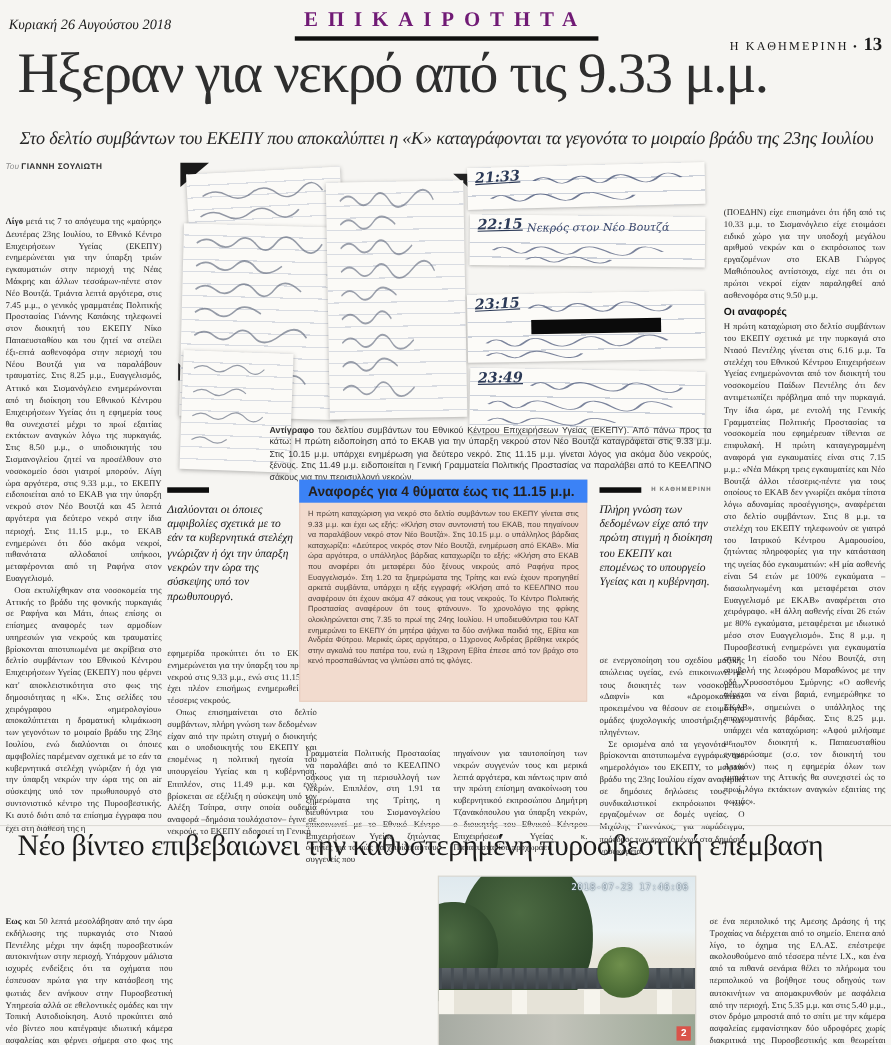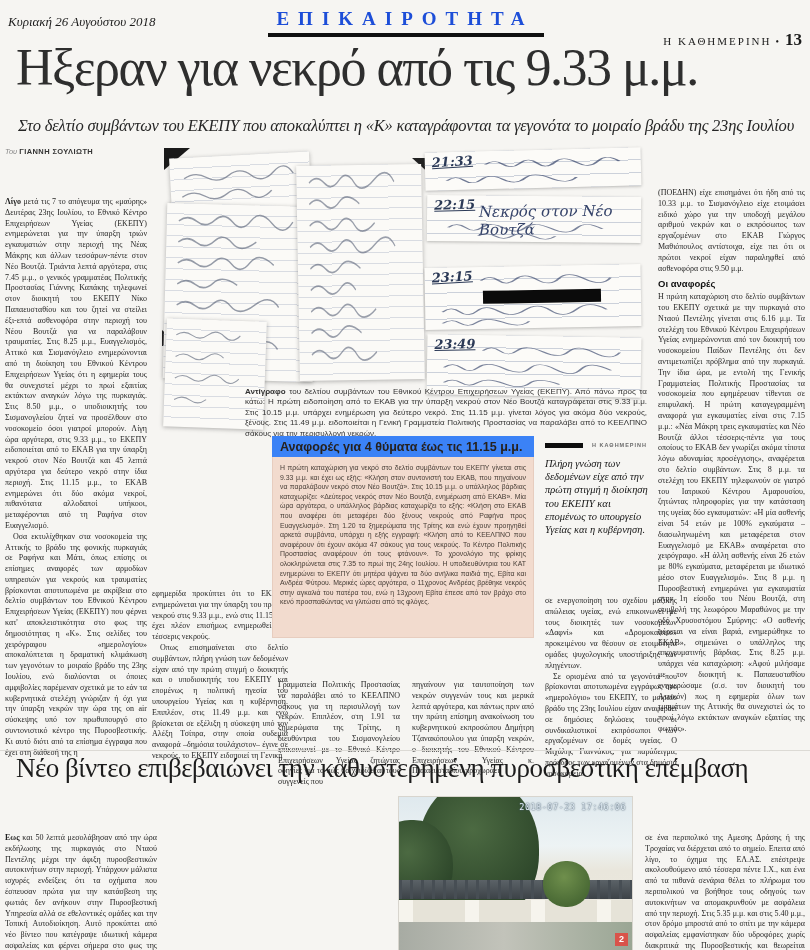--- a/index.html
+++ b/index.html
@@ -1,21 +1,21 @@
 <!DOCTYPE html>
 <html><head>
 <meta charset="utf-8">
 <style>
   html,body{margin:0;padding:0;background:#e9e7e3;}
   .page{position:relative;width:810px;height:950px;margin:0 auto;background:#f6f5f2;overflow:hidden;
         font-family:"Liberation Serif",serif;color:#222;}
   
   .m-date{position:absolute;left:8px;top:14px;font-style:italic;font-size:13px;color:#1b1b1b;}
   .m-section{position:absolute;left:0;right:0;top:8px;text-align:center;font-size:19px;letter-spacing:9px;
-             font-weight:bold;color:#1d4ed8;}
+             font-weight:bold;color:#701a75;}
   .m-bar{position:absolute;left:268px;top:33px;width:276px;height:4px;background:#101010;}
   .m-brand{position:absolute;right:8px;top:30px;font-size:11px;letter-spacing:2px;color:#1b1b1b;}
   .m-brand .dot{margin:0 4px;font-size:10px;}
   .m-brand .no{font-size:17px;font-weight:bold;letter-spacing:0;}
   
   .headline{position:absolute;left:16px;top:38px;width:804px;margin:0;font-weight:400;font-size:52px;
             letter-spacing:-1.5px;color:#2e2e2e;white-space:nowrap;}
   .subhead{position:absolute;left:5px;top:116px;width:802px;font-style:italic;font-size:16.5px;color:#262626;
            letter-spacing:-.2px;white-space:nowrap;text-align:center;}
   .byline{position:absolute;left:5px;top:147px;font-family:"Liberation Sans",sans-serif;font-size:7.5px;color:#333;}
@@ -39,21 +39,21 @@
   .collage{position:absolute;left:160px;top:148px;width:484px;height:238px;}
   .sheet{position:absolute;background:#fbfaf7;box-shadow:0 1px 4px rgba(40,40,40,.35);
          background-image:repeating-linear-gradient(180deg,rgba(0,0,0,0) 0 10px,#d9dce2 10px 11px);}
   .sheet svg{position:absolute;inset:0;width:100%;height:100%;}
   .tri{position:absolute;width:0;height:0;}
   .strip{position:absolute;background:#fcfbf8;box-shadow:0 1px 3px rgba(40,40,40,.3);
          background-image:repeating-linear-gradient(180deg,rgba(0,0,0,0) 0 12px,#ccd1da 12px 13px);overflow:hidden;}
   .strip svg{position:absolute;inset:0;width:100%;height:100%;}
   .hand-time{position:absolute;left:7px;top:2px;font-style:italic;font-weight:bold;font-size:13px;color:#2c3a57;
              text-decoration:underline;transform:rotate(-2deg);font-family:"DejaVu Serif",serif;}
-  .hand-note{position:absolute;left:52px;top:6px;font-style:italic;font-size:15px;color:#36446a;transform:rotate(-1deg);
+  .hand-note{position:absolute;left:52px;top:6px;font-style:italic;font-size:10px;color:#36446a;transform:rotate(-1deg);
              font-family:"DejaVu Serif",serif;}
   .redact{position:absolute;background:#0b0b0b;}
   .caption{position:absolute;left:245px;top:387px;width:402px;font-family:"Liberation Sans",sans-serif;
            font-size:8px;line-height:10.4px;color:#333;text-align:justify;}
   .caption .cl{font-weight:bold;}
   .credit{display:block;text-align:right;font-size:5.5px;letter-spacing:1px;color:#6b6b6b;font-weight:bold;margin-top:1px;}
   
   .vhl{position:absolute;left:0;top:753px;width:656px;margin:0;text-align:center;font-weight:400;font-size:27px;
        letter-spacing:-.5px;color:#1c1c1c;white-space:nowrap;padding-left:16px;}
   .sep{position:absolute;left:0;top:750px;width:810px;height:1px;background:#dcdad5;}
@@ -204,20 +204,24 @@
           </g>
         </svg>
     </div>
   </div>
 
   <div class="caption">
     <span class="cl">Αντίγραφο</span><span> του δελτίου συμβάντων του Εθνικού Κέντρου Επιχειρήσεων Υγείας (ΕΚΕΠΥ). Από πάνω προς τα κάτω: Η πρώτη ειδοποίηση από το ΕΚΑΒ για την ύπαρξη νεκρού στον Νέο Βουτζά καταγράφεται στις 9.33 μ.μ. Στις 10.15 μ.μ. υπάρχει ενημέρωση για δεύτερο νεκρό. Στις 11.15 μ.μ. γίνεται λόγος για ακόμα δύο νεκρούς, ξένους. Στις 11.49 μ.μ. ειδοποιείται η Γενική Γραμματεία Πολιτικής Προστασίας να παραλάβει από το ΚΕΕΛΠΝΟ σάκους για την περισυλλογή νεκρών.</span>
     <span class="credit">Η ΚΑΘΗΜΕΡΙΝΗ</span>
   </div>
 
+  <div class="pq" id="quote1">
+    <div class="rule"></div>
+    <div class="qt">Διαλύονται οι όποιες αμφιβολίες σχετικά με το εάν τα κυβερνητικά στελέχη γνώριζαν ή όχι την ύπαρξη νεκρών την ώρα της σύσκεψης υπό τον πρωθυπουργό.</div>
+  </div>
 
   <div class="bodycol" id="col2">
     <p>εφημερίδα προκύπτει ότι το ΕΚΕΠΥ ενημερώνεται για την ύπαρξη του πρώτου νεκρού στις 9.33 μ.μ., ενώ στις 11.15 μ.μ. έχει πλέον επισήμως ενημερωθεί για τέσσερις νεκρούς.</p>
     <p>Οπως επισημαίνεται στο δελτίο συμβάντων, πλήρη γνώση των δεδομένων είχαν από την πρώτη στιγμή ο διοικητής και ο υποδιοικητής του ΕΚΕΠΥ και επομένως η πολιτική ηγεσία του υπουργείου Υγείας και η κυβέρνηση. Επιπλέον, στις 11.49 μ.μ. και ενώ βρίσκεται σε εξέλιξη η σύσκεψη υπό τον Αλέξη Τσίπρα, στην οποία ουδεμία αναφορά –δημόσια τουλάχιστον– έγινε σε νεκρούς, το ΕΚΕΠΥ ειδοποιεί τη Γενική</p>
   </div>
 
   <div class="infobox">
     <div class="ib-title">Αναφορές για 4 θύματα έως τις 11.15 μ.μ.</div>
     <div class="ib-body">Η πρώτη καταχώριση για νεκρό στο δελτίο συμβάντων του ΕΚΕΠΥ γίνεται στις 9.33 μ.μ. και έχει ως εξής: «Κλήση στον συντονιστή του ΕΚΑΒ, που πηγαίνουν να παραλάβουν νεκρό στον Νέο Βουτζά». Στις 10.15 μ.μ. ο υπάλληλος βάρδιας καταχωρίζει: «Δεύτερος νεκρός στον Νέο Βουτζά, ενημέρωση από ΕΚΑΒ». Μία ώρα αργότερα, ο υπάλληλος βάρδιας καταχωρίζει το εξής: «Κλήση στο ΕΚΑΒ που αναφέρει ότι μεταφέρει δύο ξένους νεκρούς από Ραφήνα προς Ευαγγελισμό». Στη 1.20 τα ξημερώματα της Τρίτης και ενώ έχουν προηγηθεί αρκετά συμβάντα, υπάρχει η εξής εγγραφή: «Κλήση από το ΚΕΕΛΠΝΟ που αναφέρουν ότι έχουν ακόμα 47 σάκους για τους νεκρούς. Το Κέντρο Πολιτικής Προστασίας αναφέρουν ότι τους φτάνουν». Το χρονολόγιο της φρίκης ολοκληρώνεται στις 7.35 το πρωί της 24ης Ιουλίου. Η υποδιευθύντρια του ΚΑΤ ενημερώνει το ΕΚΕΠΥ ότι μητέρα ψάχνει τα δύο ανήλικα παιδιά της, Εβίτα και Ανδρέα Φύτρου. Μερικές ώρες αργότερα, ο 11χρονος Ανδρέας βρέθηκε νεκρός στην αγκαλιά του πατέρα του, ενώ η 13χρονη Εβίτα έπεσε από τον βράχο στο κενό προσπαθώντας να γλιτώσει από τις φλόγες.</div>
   </div>

